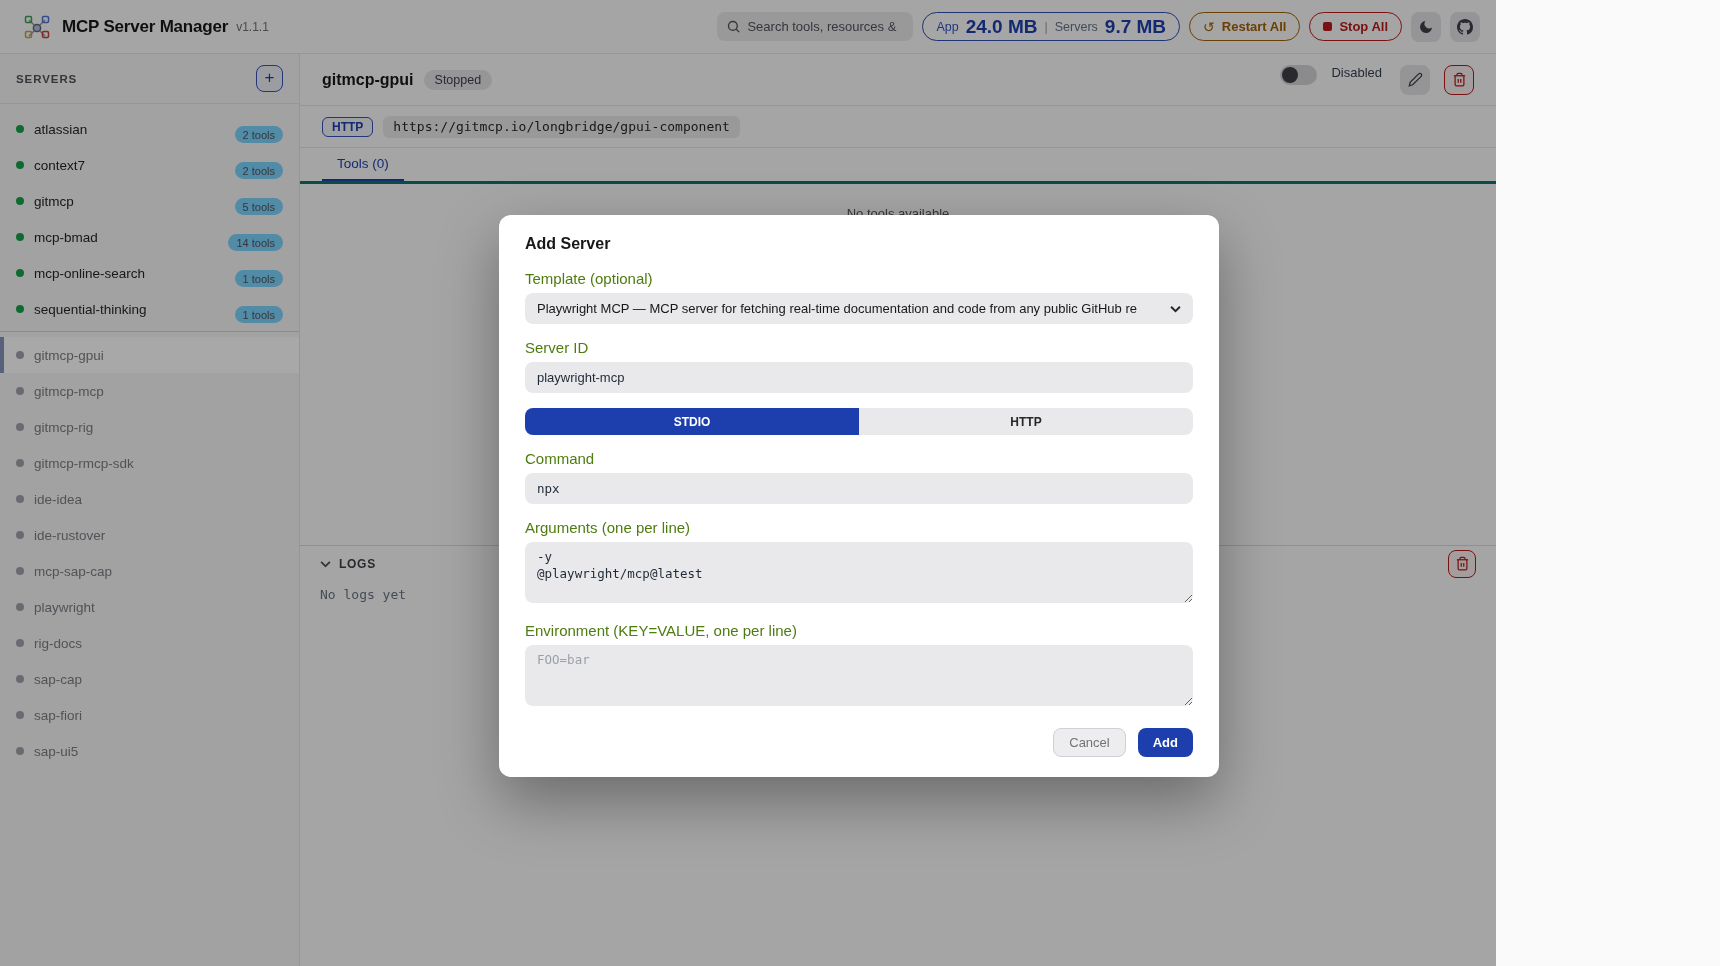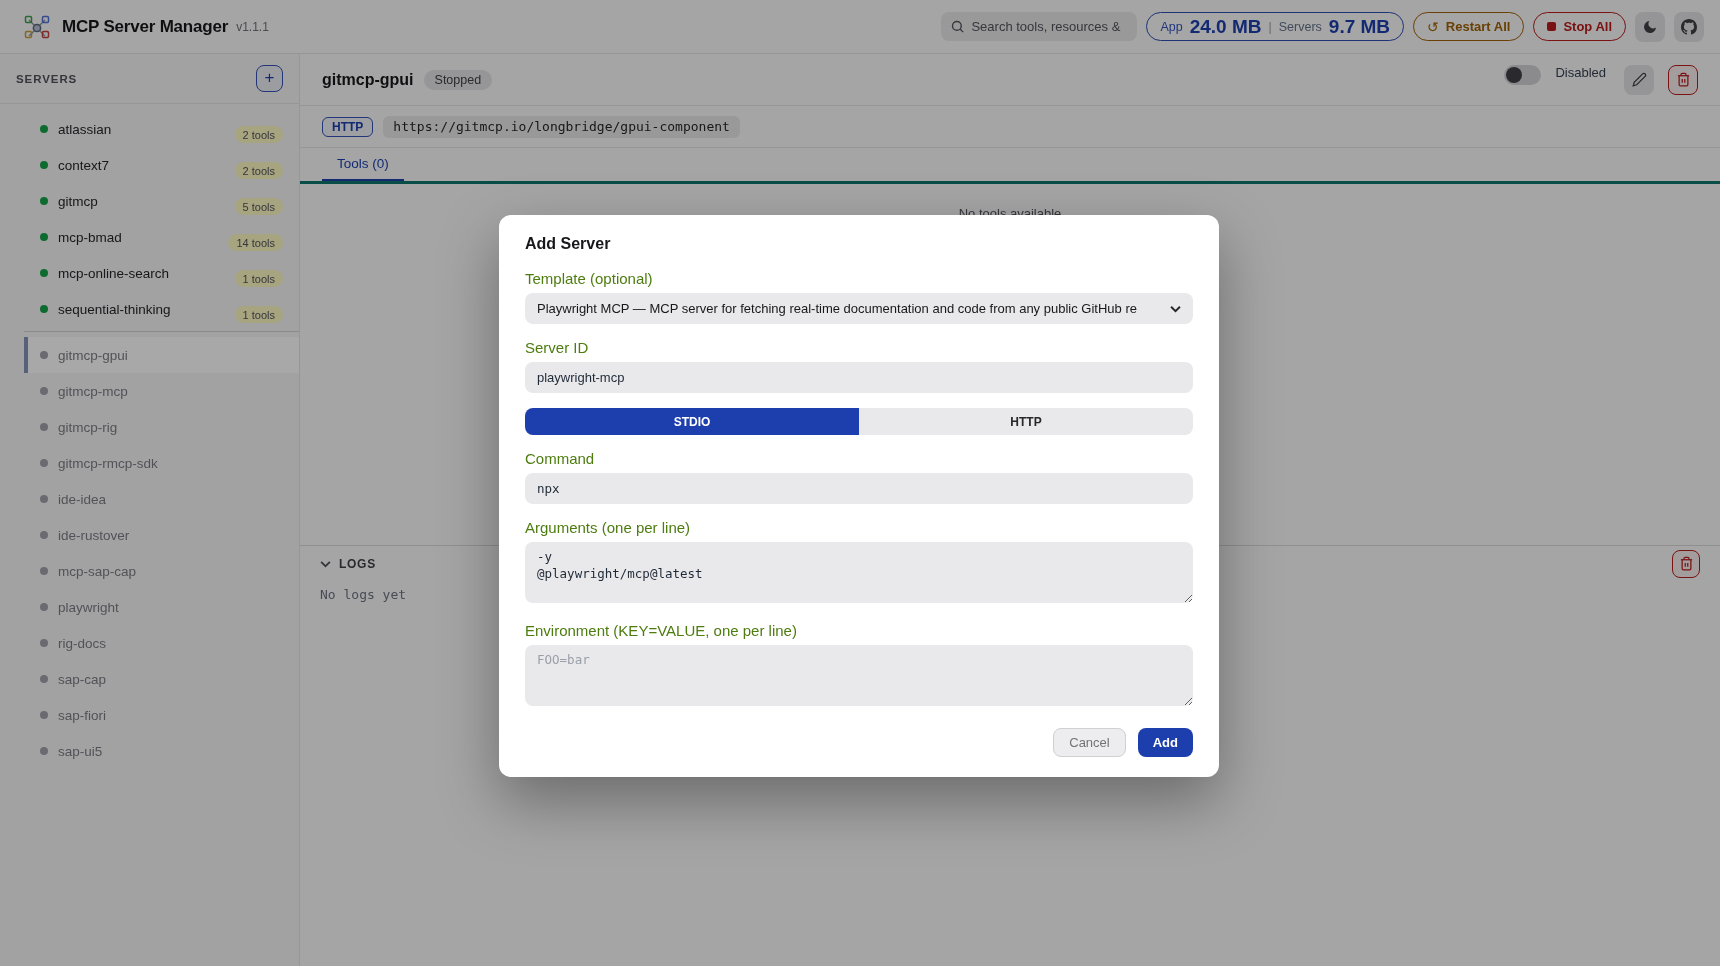--- a/index.html
+++ b/index.html
@@ -1,19 +1,19 @@
 <!DOCTYPE html>
 <html style="--accent: #1e40af; --accent-fill: #1d3fae; --running: #16a34a; --stopped: #a1a1aa; --danger: #b91c1c; --warning: #a16207;"><head>
 <meta charset="utf-8">
 <style>
   * { box-sizing: border-box; margin: 0; padding: 0; }
   html,body { width:1720px; height:966px; }
   body { font-family:"Liberation Sans", sans-serif; background:#fafafa; }
   .mono { font-family:"DejaVu Sans Mono", monospace; }
-  .app { position:relative; width:1720px; height:966px; overflow:hidden; background:#fbfbfc; }
+  .app { position:relative; width:1496px; height:966px; overflow:hidden; background:#fbfbfc; }
 
   
   .header { position:absolute; top:0; left:0; right:0; height:54px; background:#fafafa;
             border-bottom:1px solid #e4e4e7; display:flex; align-items:center; padding:0 16px; z-index:10; }
   .logo { width:30px; height:30px; margin-left:6px; }
   .app-title { font-size:17px; font-weight:700; color:#18181b; margin-left:10px; letter-spacing:-0.2px; }
   .app-version { font-size:12px; color:#71717a; margin-left:8px; }
   .header-right { margin-left:auto; display:flex; align-items:center; gap:9px; }
   .search-box { position:relative; width:196px; height:29px; }
   .search-box svg { position:absolute; left:9px; top:7px; width:15px; height:15px; color:#52525b; }
@@ -38,28 +38,28 @@
 
   
   .sidebar { position:absolute; top:54px; left:0; width:300px; bottom:0; background:#f6f6f7;
              border-right:1px solid #e4e4e7; z-index:5; }
   .sidebar-header { height:50px; display:flex; align-items:center; justify-content:space-between;
                     padding:0 16px; border-bottom:1px solid #e4e4e7; }
   .sidebar-title { font-size:11.5px; font-weight:700; letter-spacing:0.08em; color:#52525b; }
   .add-server-btn { width:27px; height:27px; border-radius:8px; border:1.5px solid #3552b8; color:var(--accent);
                     background:rgba(30,64,175,0.04); font-size:17px; line-height:1; display:flex; align-items:center;
                     justify-content:center; cursor:pointer; padding-bottom:2px; }
-  .server-list { padding-top:7px;padding-left:24px; }
+  .server-list { padding-top:7px; }
   .server-row { height:36px; display:flex; align-items:center; padding:0 16px; gap:10px; position:relative; cursor:pointer; }
   .server-dot { width:8px; height:8px; border-radius:50%; flex:none; }
   .running .server-dot { background:var(--running); }
   .stopped .server-dot { background:var(--stopped); }
   .server-name { font-size:13.5px; color:#27272a; flex:1; white-space:nowrap; overflow:hidden; }
   .stopped .server-name { color:#7d7d85; }
-  .tools-badge { font-size:11px; color:#52525b; background:#fef9c3; border-radius:999px; padding:2.5px 8px; flex:none;margin-top:11px; }
+  .tools-badge { font-size:11px; color:#52525b; background:#7dd3fc; border-radius:999px; padding:2.5px 8px; flex:none;margin-top:11px; }
   .list-divider { border-top:1px solid #d4d4d8; margin:4px 0 5px 0; }
   .server-row.selected { background:#ffffff; }
   .server-row.selected::before { content:""; position:absolute; left:0; top:0; bottom:0; width:4px; background:#8493b8; }
 
   
   .main { position:absolute; top:54px; left:300px; right:0; bottom:0; background:#fbfbfc; }
   .main-header { height:52px; display:flex; align-items:center; padding:0 22px; border-bottom:1px solid #e4e4e7; }
   .server-title { font-size:16px; font-weight:700; color:#18181b; }
   .status-badge { margin-left:10px; font-size:12.5px; color:#3f3f46; background:#e4e4e7; border-radius:999px; padding:3px 11px; }
   .main-header-right { margin-left:auto; display:flex; gap:14px; }

